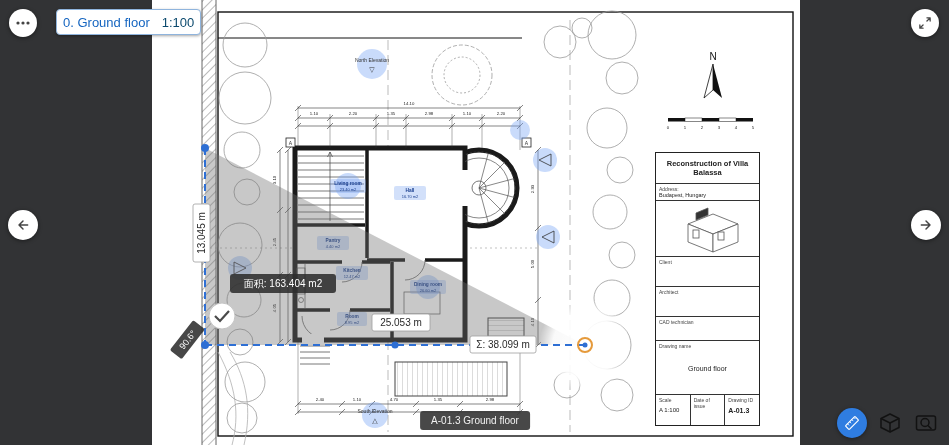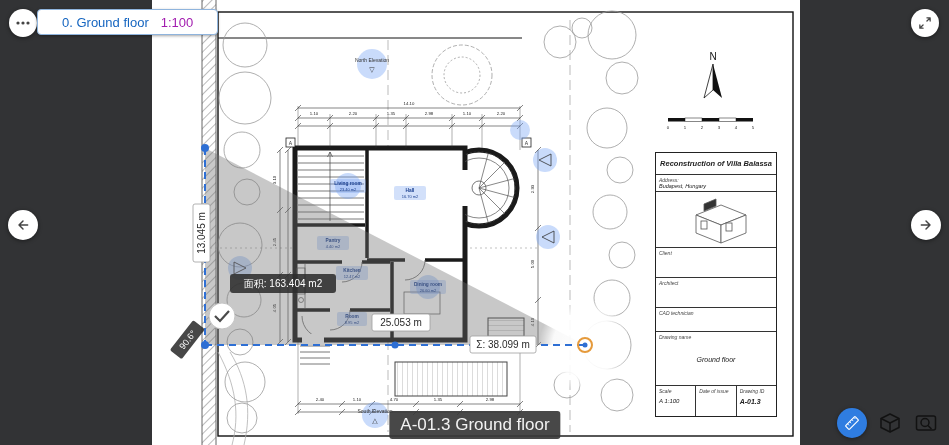--- a/index.html
+++ b/index.html
@@ -16,30 +16,30 @@
   .stampbg{fill:rgba(125,165,240,0.35);}
   .hotspot{fill:rgba(120,165,245,0.40);}
   .mline{stroke:#2e6fd4;stroke-width:2;stroke-dasharray:7,5;fill:none;}
   .mdot{fill:#2e6fd4;}
   .mbox{fill:#ffffff;stroke:#a0a0a0;stroke-width:0.8;}
   .mboxdark{fill:rgba(45,45,45,0.88);}
   .mtxt{font-size:10px;fill:#2b2b2b;}
   .mtxtw{font-size:10px;fill:#ffffff;}
   
   .circle-btn{position:absolute;background:#fff;border-radius:50%;display:flex;align-items:center;justify-content:center;box-shadow:0 1px 4px rgba(0,0,0,0.45);cursor:pointer;}
-  .chip{position:absolute;left:37px;top:9px;height:24px;background:#fff;border:1px solid #8fb4dd;border-radius:4px;display:flex;align-items:center;padding:0 24px;gap:12px;font-size:13px;box-shadow:0 1px 3px rgba(0,0,0,0.35);cursor:pointer;}
+  .chip{position:absolute;left:56px;top:9px;height:24px;background:#fff;border:1px solid #8fb4dd;border-radius:4px;display:flex;align-items:center;padding:0 6px;gap:12px;font-size:13px;box-shadow:0 1px 3px rgba(0,0,0,0.35);cursor:pointer;}
   .chip .floor{color:#1565c0;}
-  .chip .scale{color:#a21caf;}
-  .tooltip{position:absolute;left:475px;top:411px;transform:translateX(-50%);background:rgba(56,56,56,0.92);color:#f2f2f2;font-size:17px;padding:4px 11px;border-radius:3px;white-space:nowrap;}
+  .chip .scale{color:#0c4a6e;}
+  .tooltip{position:absolute;left:475px;top:411px;transform:translateX(-50%);background:rgba(56,56,56,0.92);color:#f2f2f2;font-size:10px;padding:4px 11px;border-radius:3px;white-space:nowrap;}
   .credit{position:absolute;left:6px;bottom:4px;color:#8d8d8d;font-size:11px;}
   .tools{position:absolute;right:10px;bottom:7px;display:flex;align-items:center;gap:10px;}
   .tool-blue{width:30px;height:30px;border-radius:50%;background:#2f7de1;display:flex;align-items:center;justify-content:center;box-shadow:0 1px 4px rgba(0,0,0,0.4);cursor:pointer;}
   .tool-dark{width:26px;height:26px;display:flex;align-items:center;justify-content:center;cursor:pointer;}
   
-  .titleblock{position:absolute;left:503px;top:152px;width:122px;background:#fff;border:1.3px solid #222;color:#222;box-sizing:border-box;font-style:italic;}
+  .titleblock{position:absolute;left:503px;top:152px;width:105px;background:#fff;border:1.3px solid #222;color:#222;box-sizing:border-box;}
   .tb-row{border-bottom:0.8px solid #333;padding:2px 3px;box-sizing:border-box;}
   .tb-project{font-size:7.5px;font-weight:bold;text-align:center;padding:6px 3px;}
   .tb-label{font-size:5px;color:#444;}
   .tb-val{font-size:5.5px;}
   .tb-axon{height:56px;display:flex;align-items:center;justify-content:center;}
   .tb-client{height:30px;}
   .tb-arch{height:30px;}
   .tb-cad{height:24px;}
   .tb-dname{height:54px;}
   .tb-dname .name{font-size:7px;text-align:center;margin-top:16px;}

